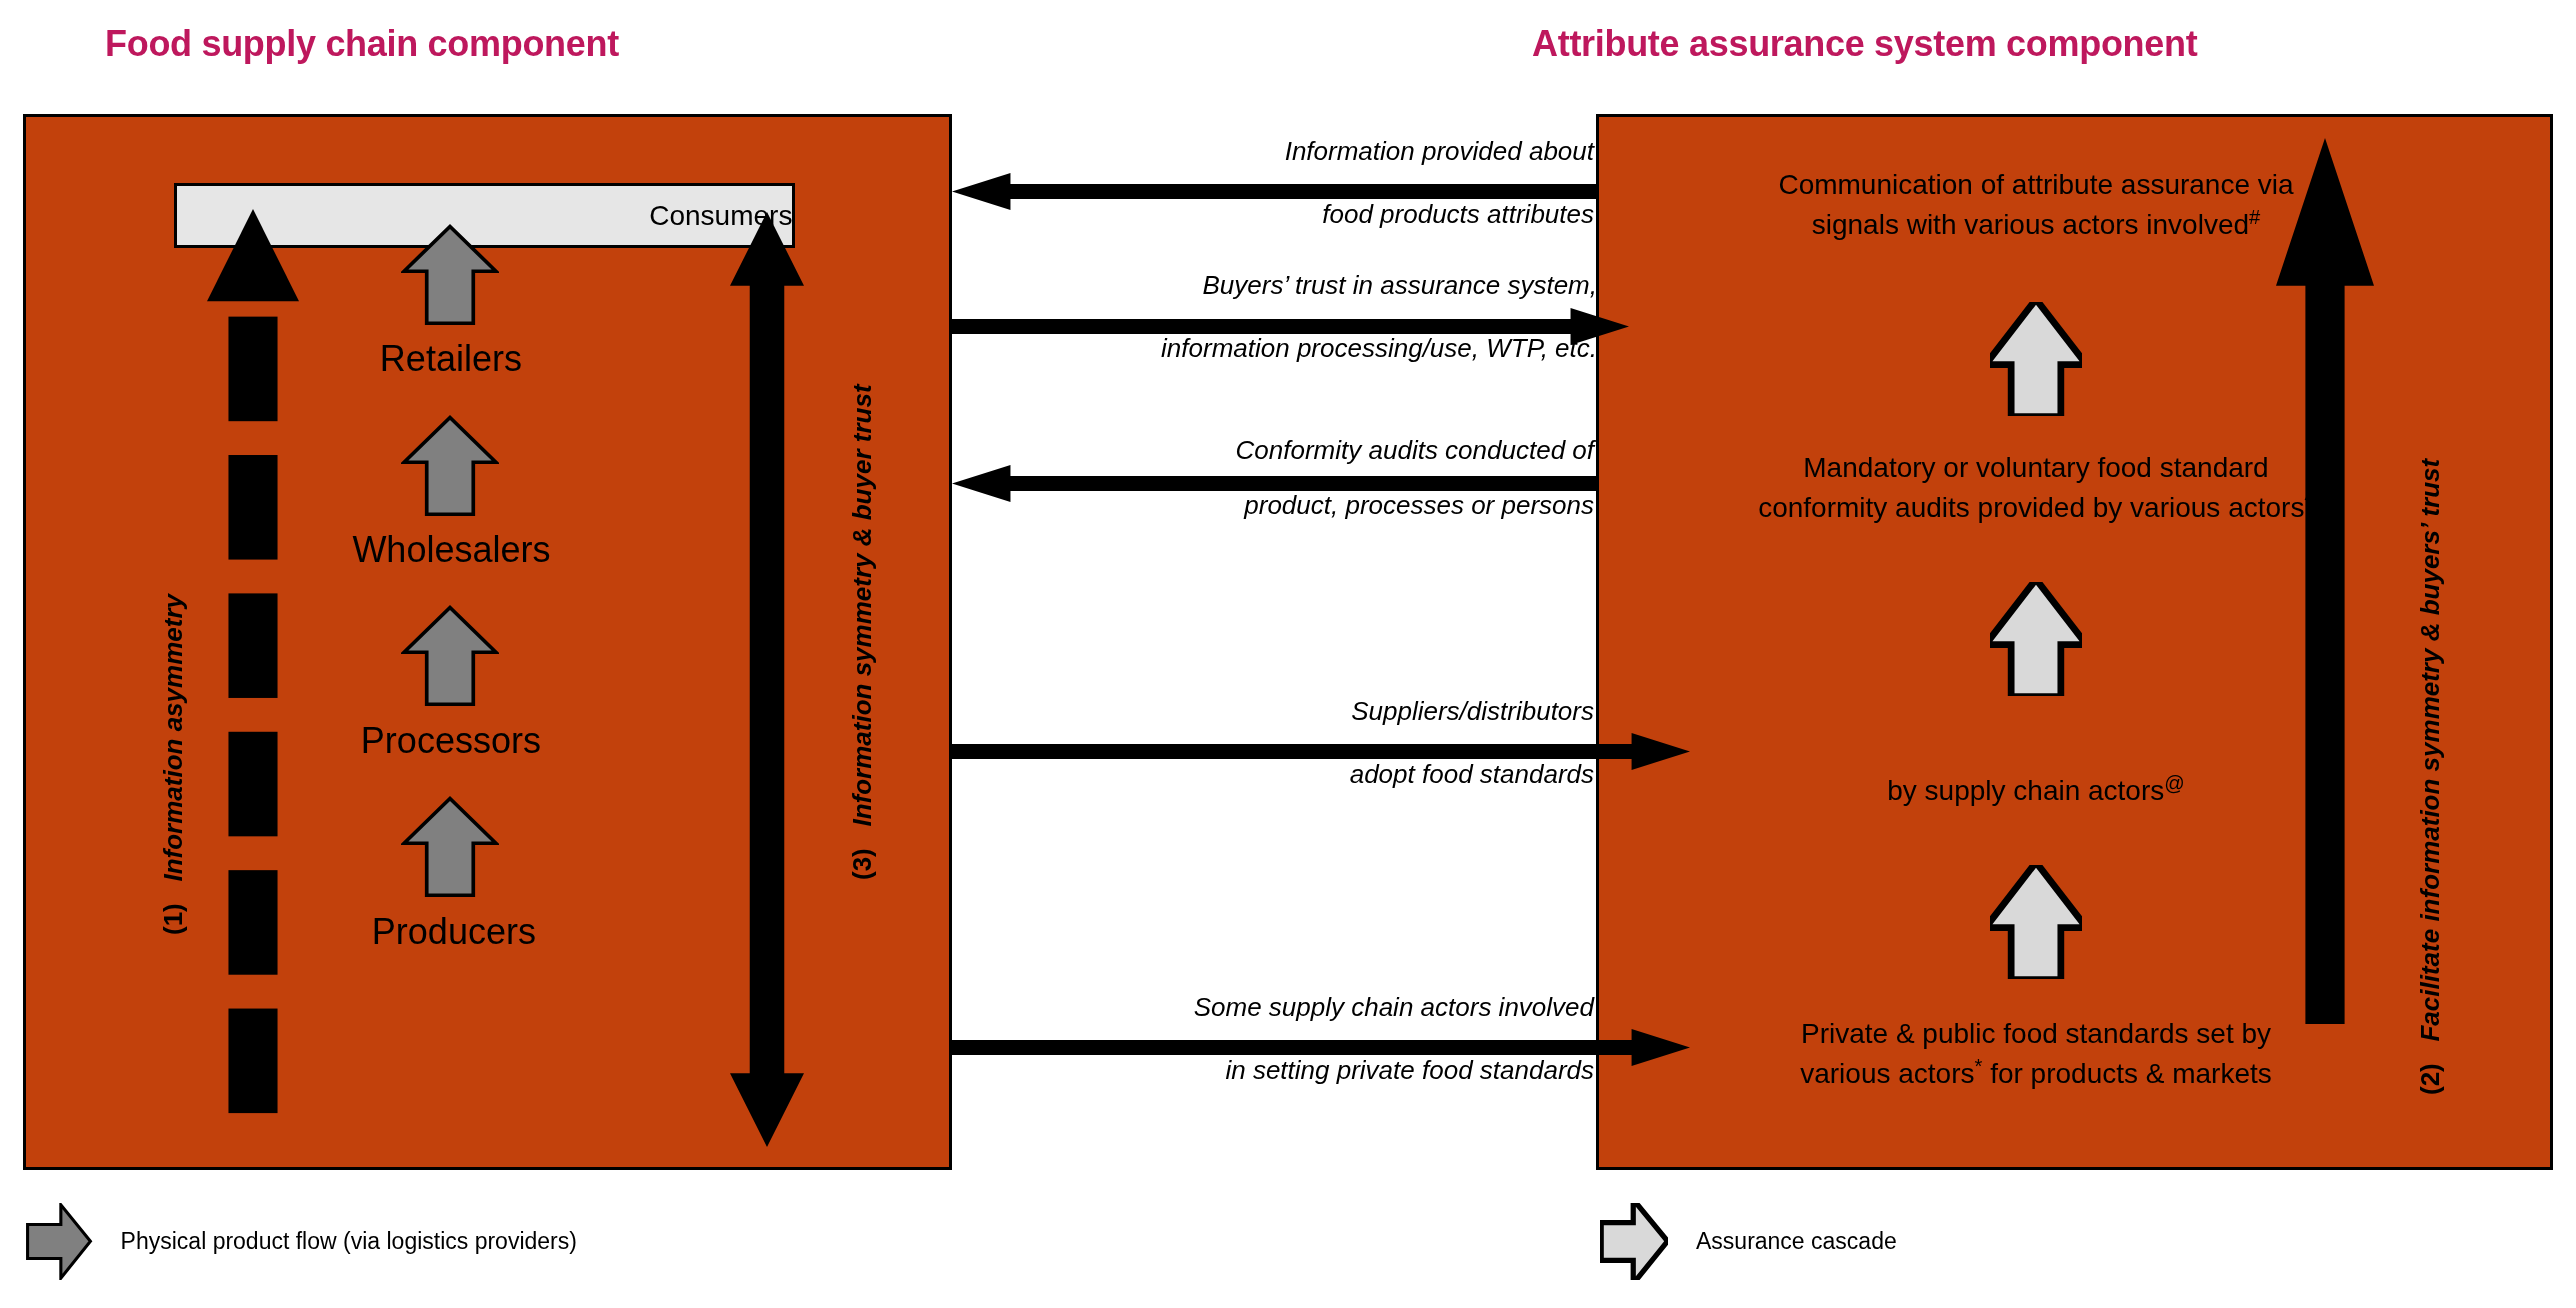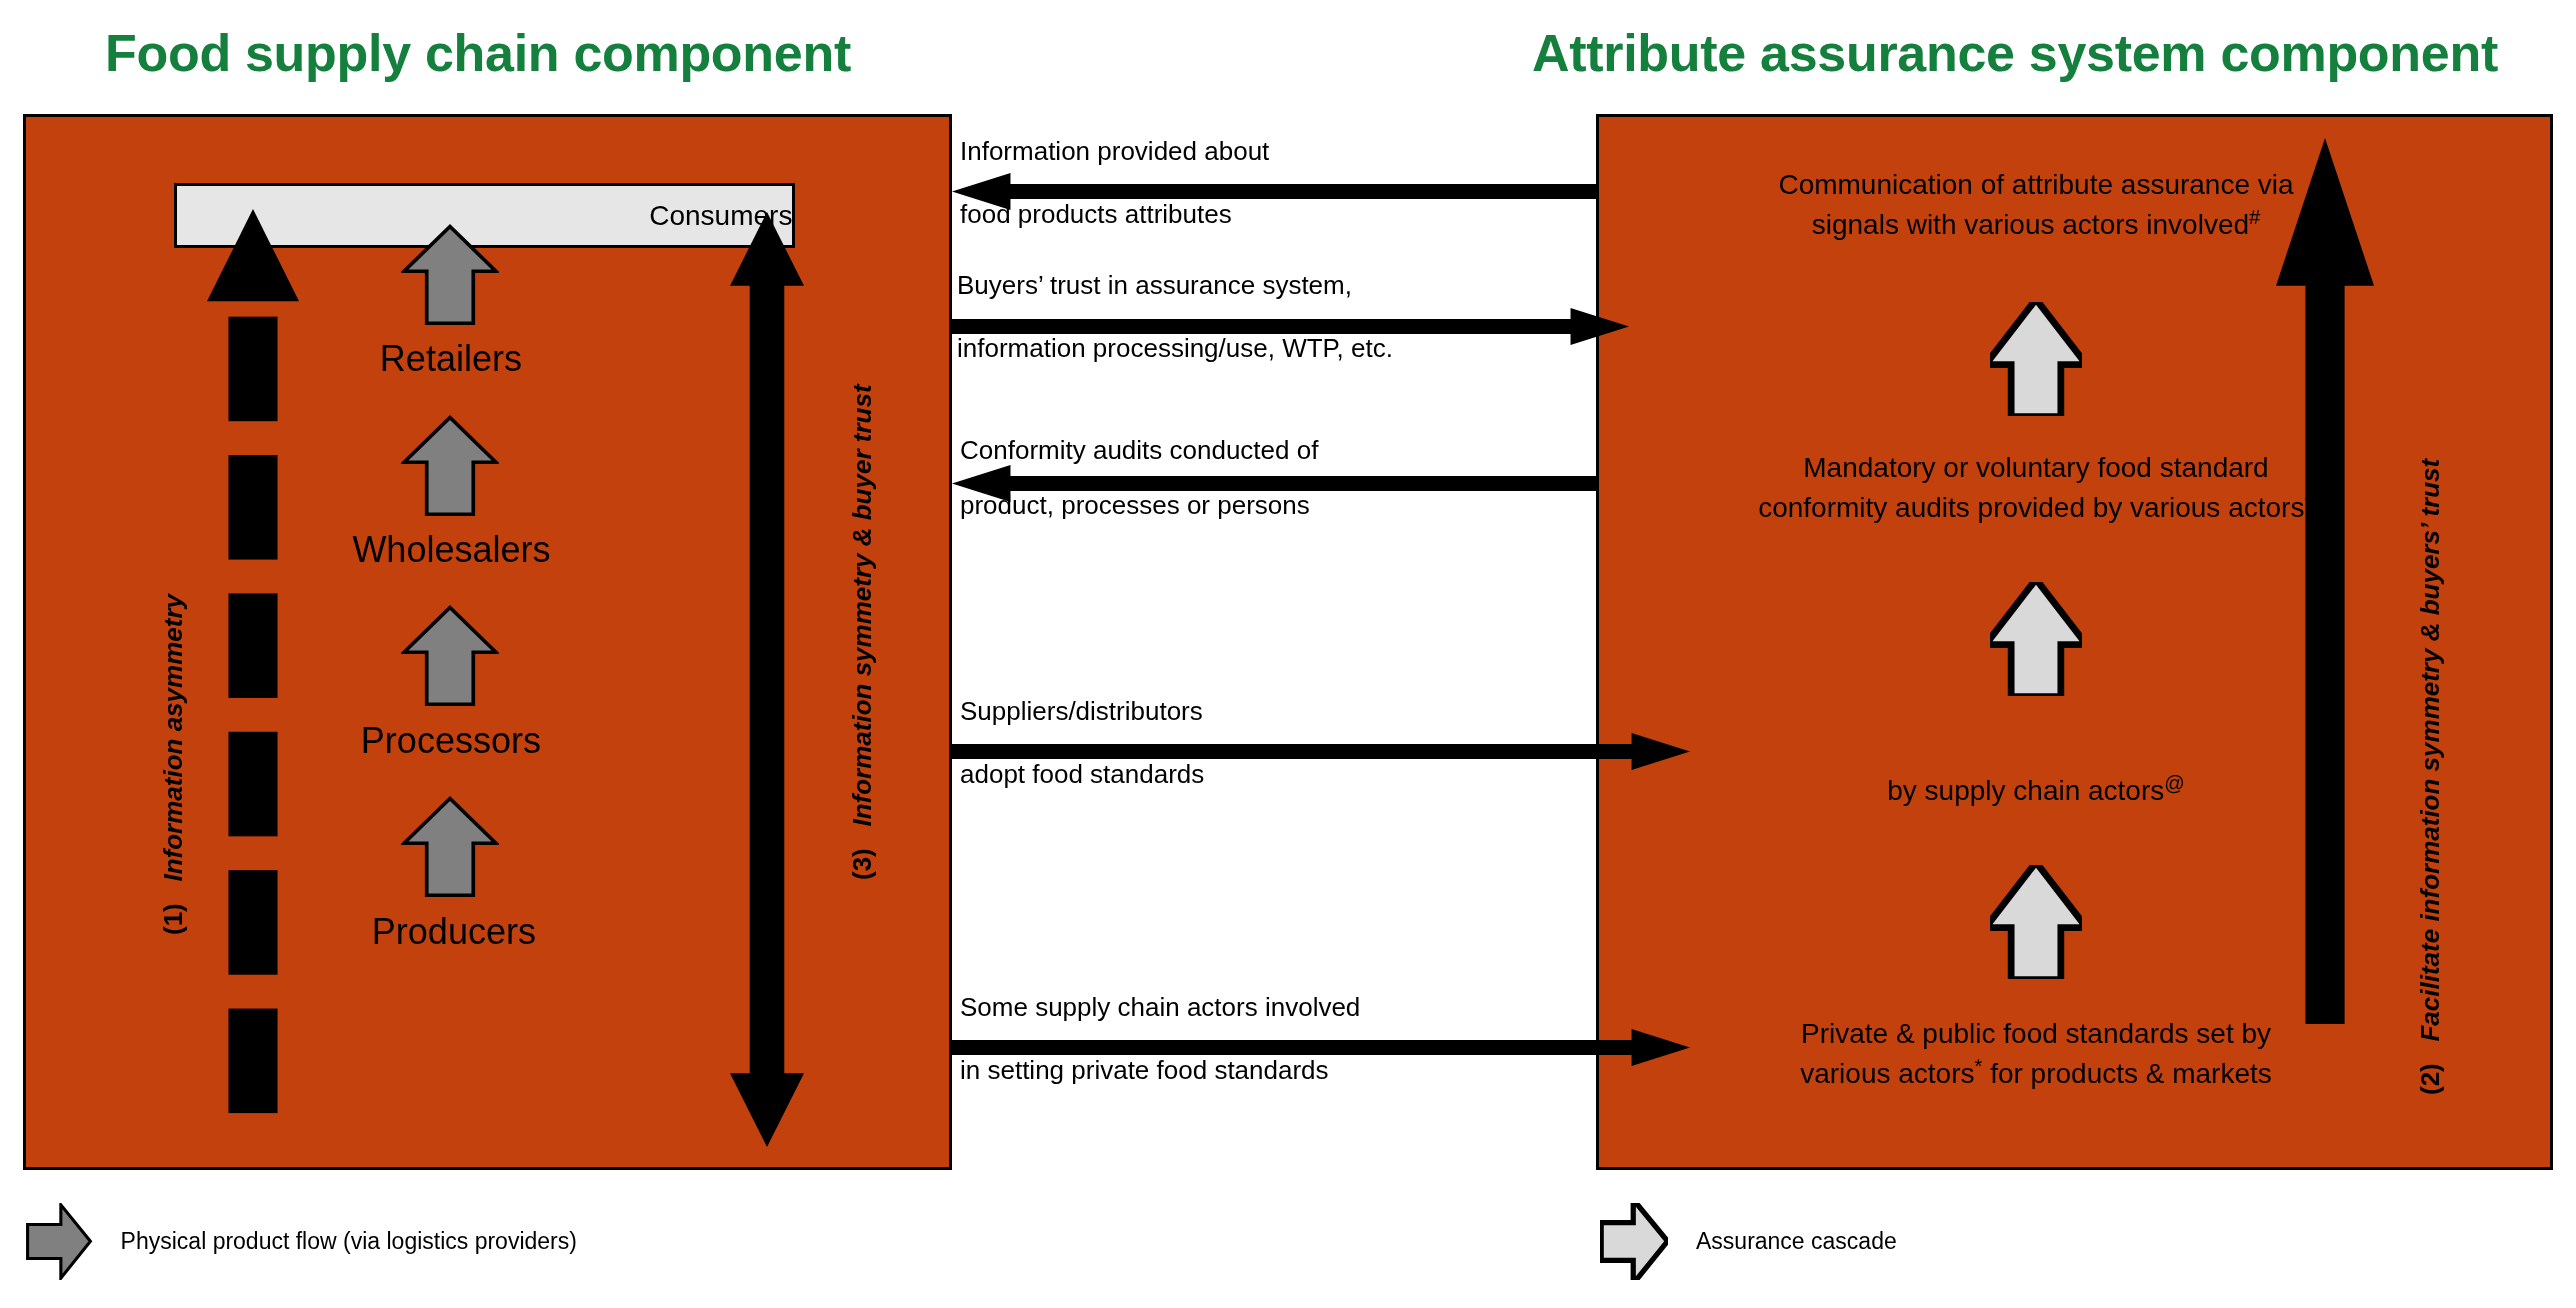--- a/index.html
+++ b/index.html
@@ -9,25 +9,25 @@
     position:relative;
     font-family:"Liberation Sans", sans-serif;
     color:#000;
     overflow:hidden;
   }
   .stage { position:absolute; inset:0; }
 
   
   .title {
     position:absolute;
-    font-size:52px;
+    font-size:36px;
     font-weight:bold;
     letter-spacing:-0.3px;
     white-space:nowrap;
-    color:#15803d;
+    color:#be185d;
   }
   #title-left  { left:105px; top:23.4px; }
   #title-right { left:1532px; top:23.4px; }
 
   
   .panel {
     position:absolute;
     background:#c2410c;
     border:3.7px solid #000;
   }
@@ -73,22 +73,23 @@
   #sym-arrow { position:absolute; left:704px; top:95px; width:74px; height:935px; }
 
   
   #facilitate-arrow { position:absolute; left:2276px; top:138px; width:98px; height:886px; }
 
   
   .hconn { position:absolute; height:37px; }
 
   .conn-label {
     position:absolute;
+    font-style:italic;
     font-size:26px;
-    text-align:left;
+    text-align:right;
     white-space:nowrap;
     line-height:1.25;
   }
 
   
   .rtext {
     position:absolute;
     font-size:28px;
     text-align:center;
     line-height:1.35;

